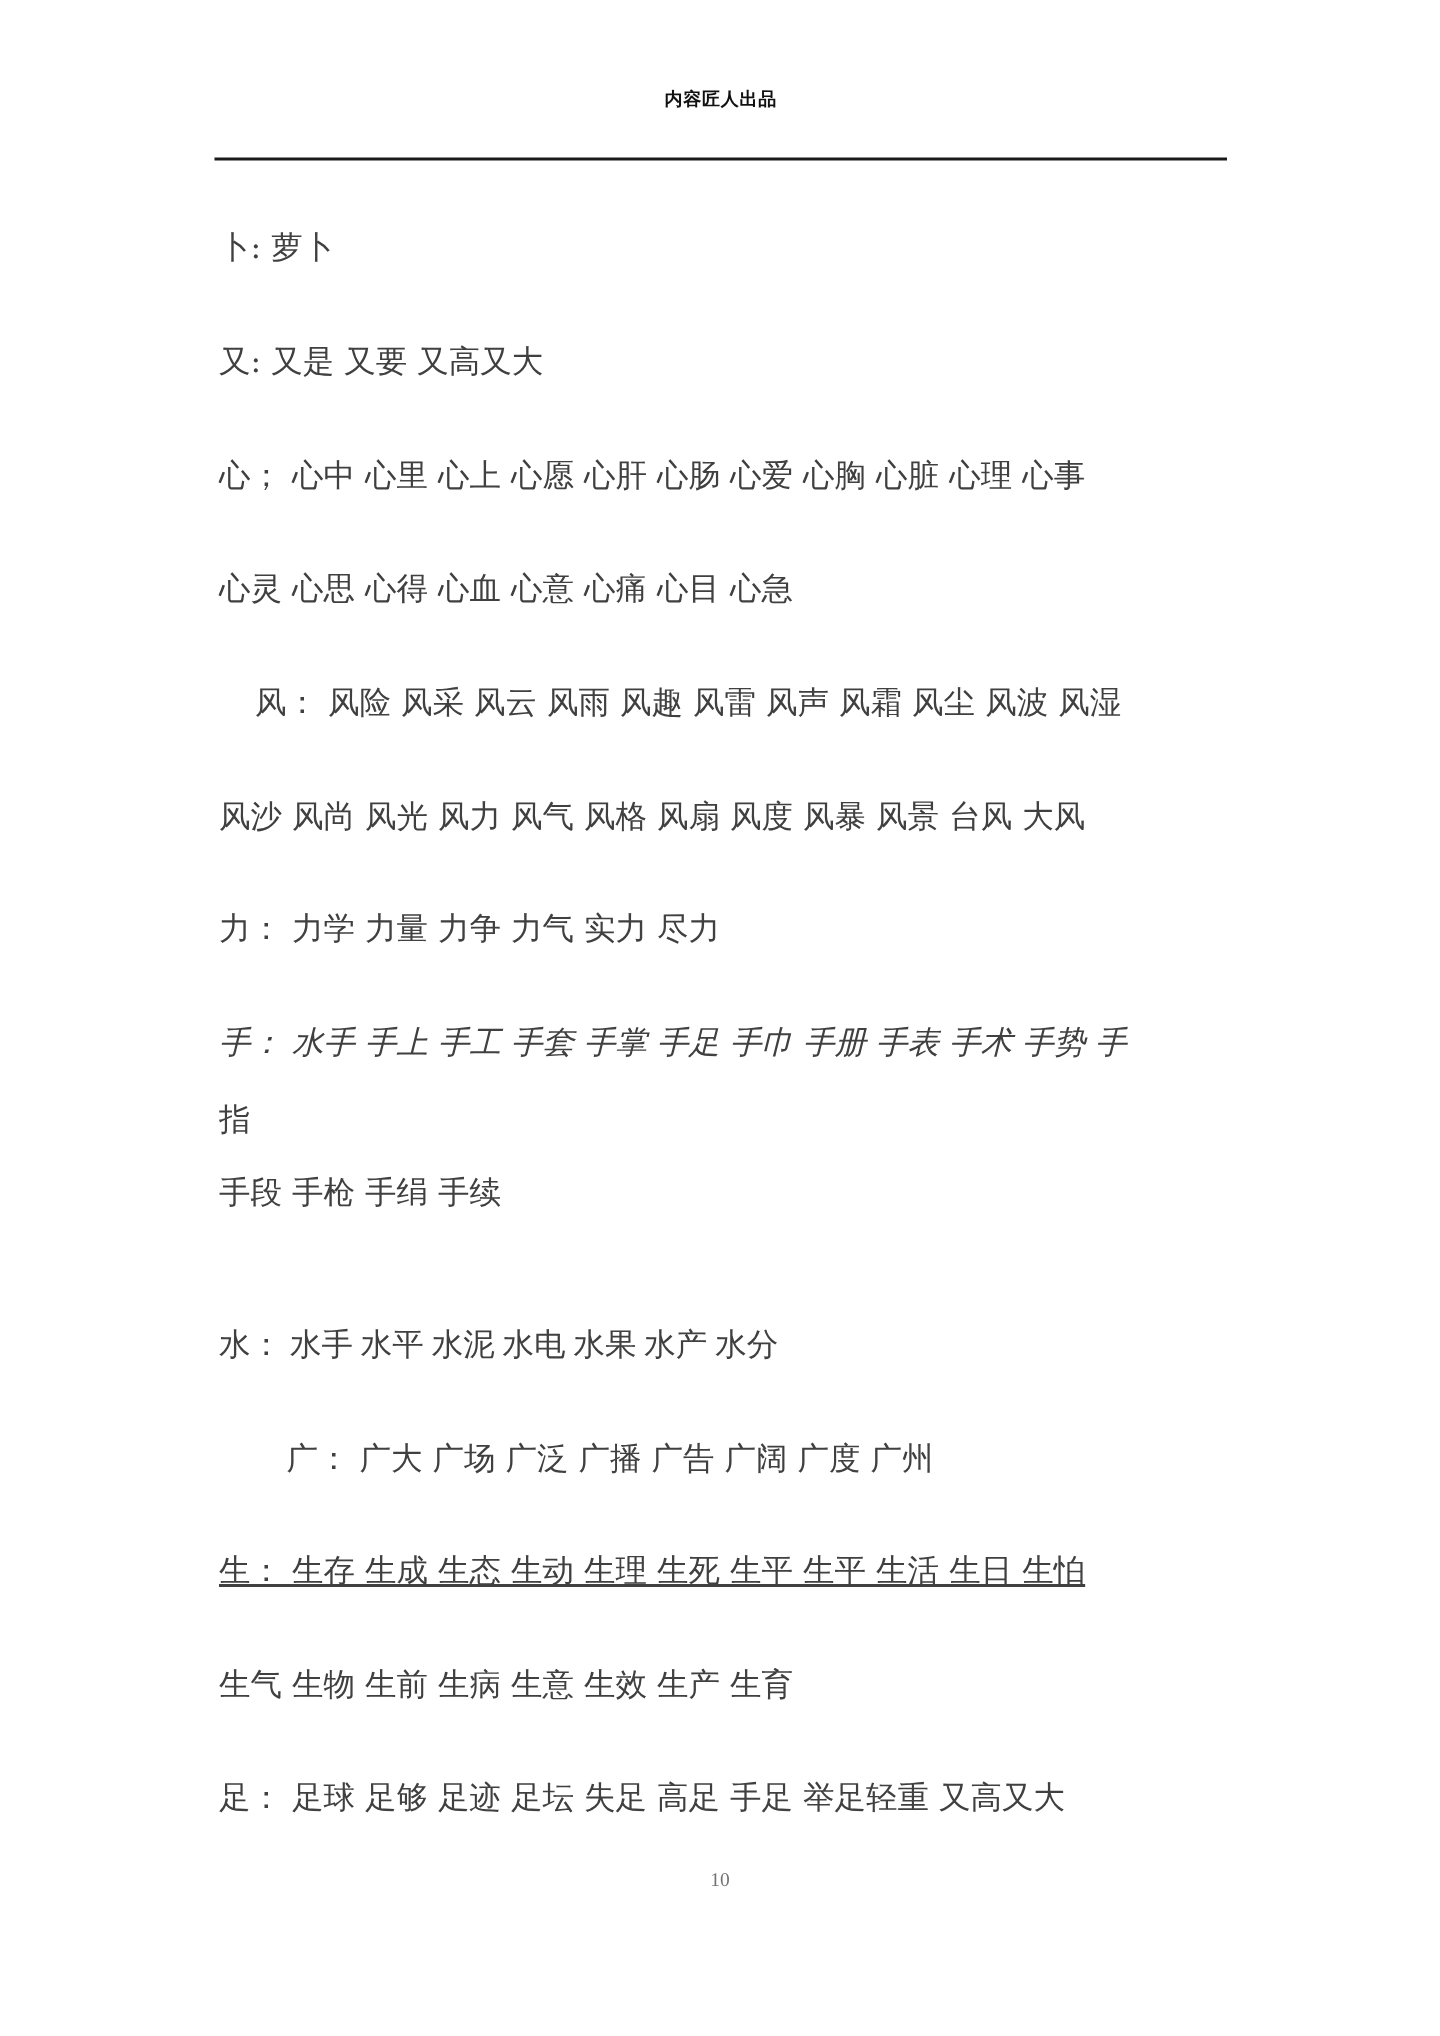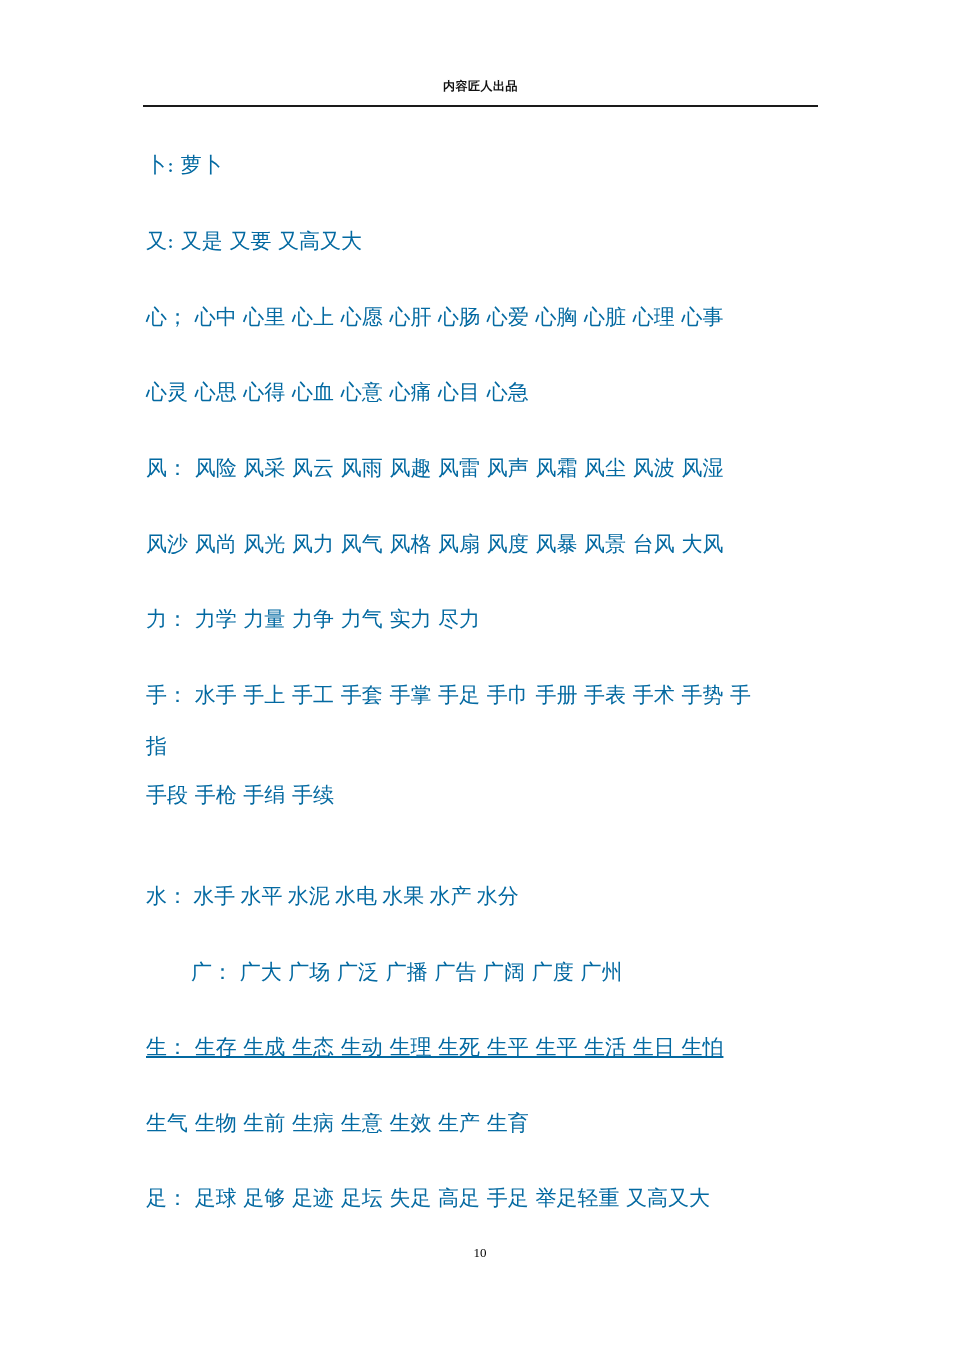--- a/index.html
+++ b/index.html
@@ -11,21 +11,21 @@
       width: 960px;
       height: 1357px;
       position: relative;
       overflow: hidden;
       font-family: "DejaVu Serif", "Liberation Serif", serif;
       color: #111111;
     }
     .page-header {
       position: absolute;
       left: 143px;
-      top: 78px;
+      top: 58px;
       width: 675px;
       text-align: center;
       font-family: "DejaVu Sans", "Liberation Sans", sans-serif;
       font-weight: bold;
       font-size: 12px;
       color: #111;
       letter-spacing: 0.5px;
     }
     .header-rule {
       position: absolute;
@@ -34,48 +34,48 @@
       width: 675px;
       height: 0;
       border-top: 2px solid #1a1a1a;
     }
     .line {
       position: absolute;
       left: 146px;
       font-size: 21px;
       line-height: 24px;
       white-space: nowrap;
-      color: #0369a1;
+      color: #404040;
       letter-spacing: 0;
     }
     .page-number {
       position: absolute;
       left: 0;
       width: 960px;
       top: 1245px;
       text-align: center;
       font-family: "Liberation Serif", "DejaVu Serif", serif;
       font-size: 13px;
-      color: #000000;
+      color: #737373;
     }
   </style>
 </head>
 <body>
 
 <div class="page-header">内容匠人出品</div>
 <div class="header-rule"></div>
 
 <div class="line" style="top:153px;">卜: 萝卜</div>
 <div class="line" style="top:229px;">又: 又是  又要  又高又大</div>
 <div class="line" style="top:305px;">心；  心中  心里  心上  心愿  心肝  心肠  心爱  心胸  心脏  心理  心事</div>
 <div class="line" style="top:380px;">心灵  心思  心得  心血  心意  心痛  心目  心急</div>
-<div class="line" style="top:456px;">风：  风险  风采  风云  风雨  风趣  风雷  风声  风霜  风尘  风波  风湿</div>
+<div class="line" style="top:456px;margin-left:24px;">风：  风险  风采  风云  风雨  风趣  风雷  风声  风霜  风尘  风波  风湿</div>
 <div class="line" style="top:532px;">风沙  风尚  风光  风力  风气  风格  风扇  风度  风暴  风景  台风  大风</div>
 <div class="line" style="top:607px;">力：  力学  力量  力争  力气  实力  尽力</div>
-<div class="line" style="top:683px;">手：  水手  手上  手工  手套  手掌  手足  手巾  手册  手表  手术  手势  手</div>
+<div class="line" style="top:683px;font-style:italic;">手：  水手  手上  手工  手套  手掌  手足  手巾  手册  手表  手术  手势  手</div>
 <div class="line" style="top:734px;">指</div>
 <div class="line" style="top:783px;">手段  手枪  手绢  手续</div>
 <div class="line" style="top:884px;font-family:Liberation Serif, serif;">水：  水手  水平  水泥  水电  水果  水产  水分</div>
 <div class="line" style="top:960px;margin-left:45px;">广：  广大  广场  广泛  广播  广告  广阔  广度  广州</div>
 <div class="line" style="top:1035px;text-decoration:underline;">生：  生存  生成  生态  生动  生理  生死  生平  生平  生活  生日  生怕</div>
 <div class="line" style="top:1111px;">生气  生物  生前  生病  生意  生效  生产  生育</div>
 <div class="line" style="top:1186px;">足：  足球  足够  足迹  足坛  失足  高足  手足  举足轻重  又高又大</div>
 
 <div class="page-number">10</div>
 

